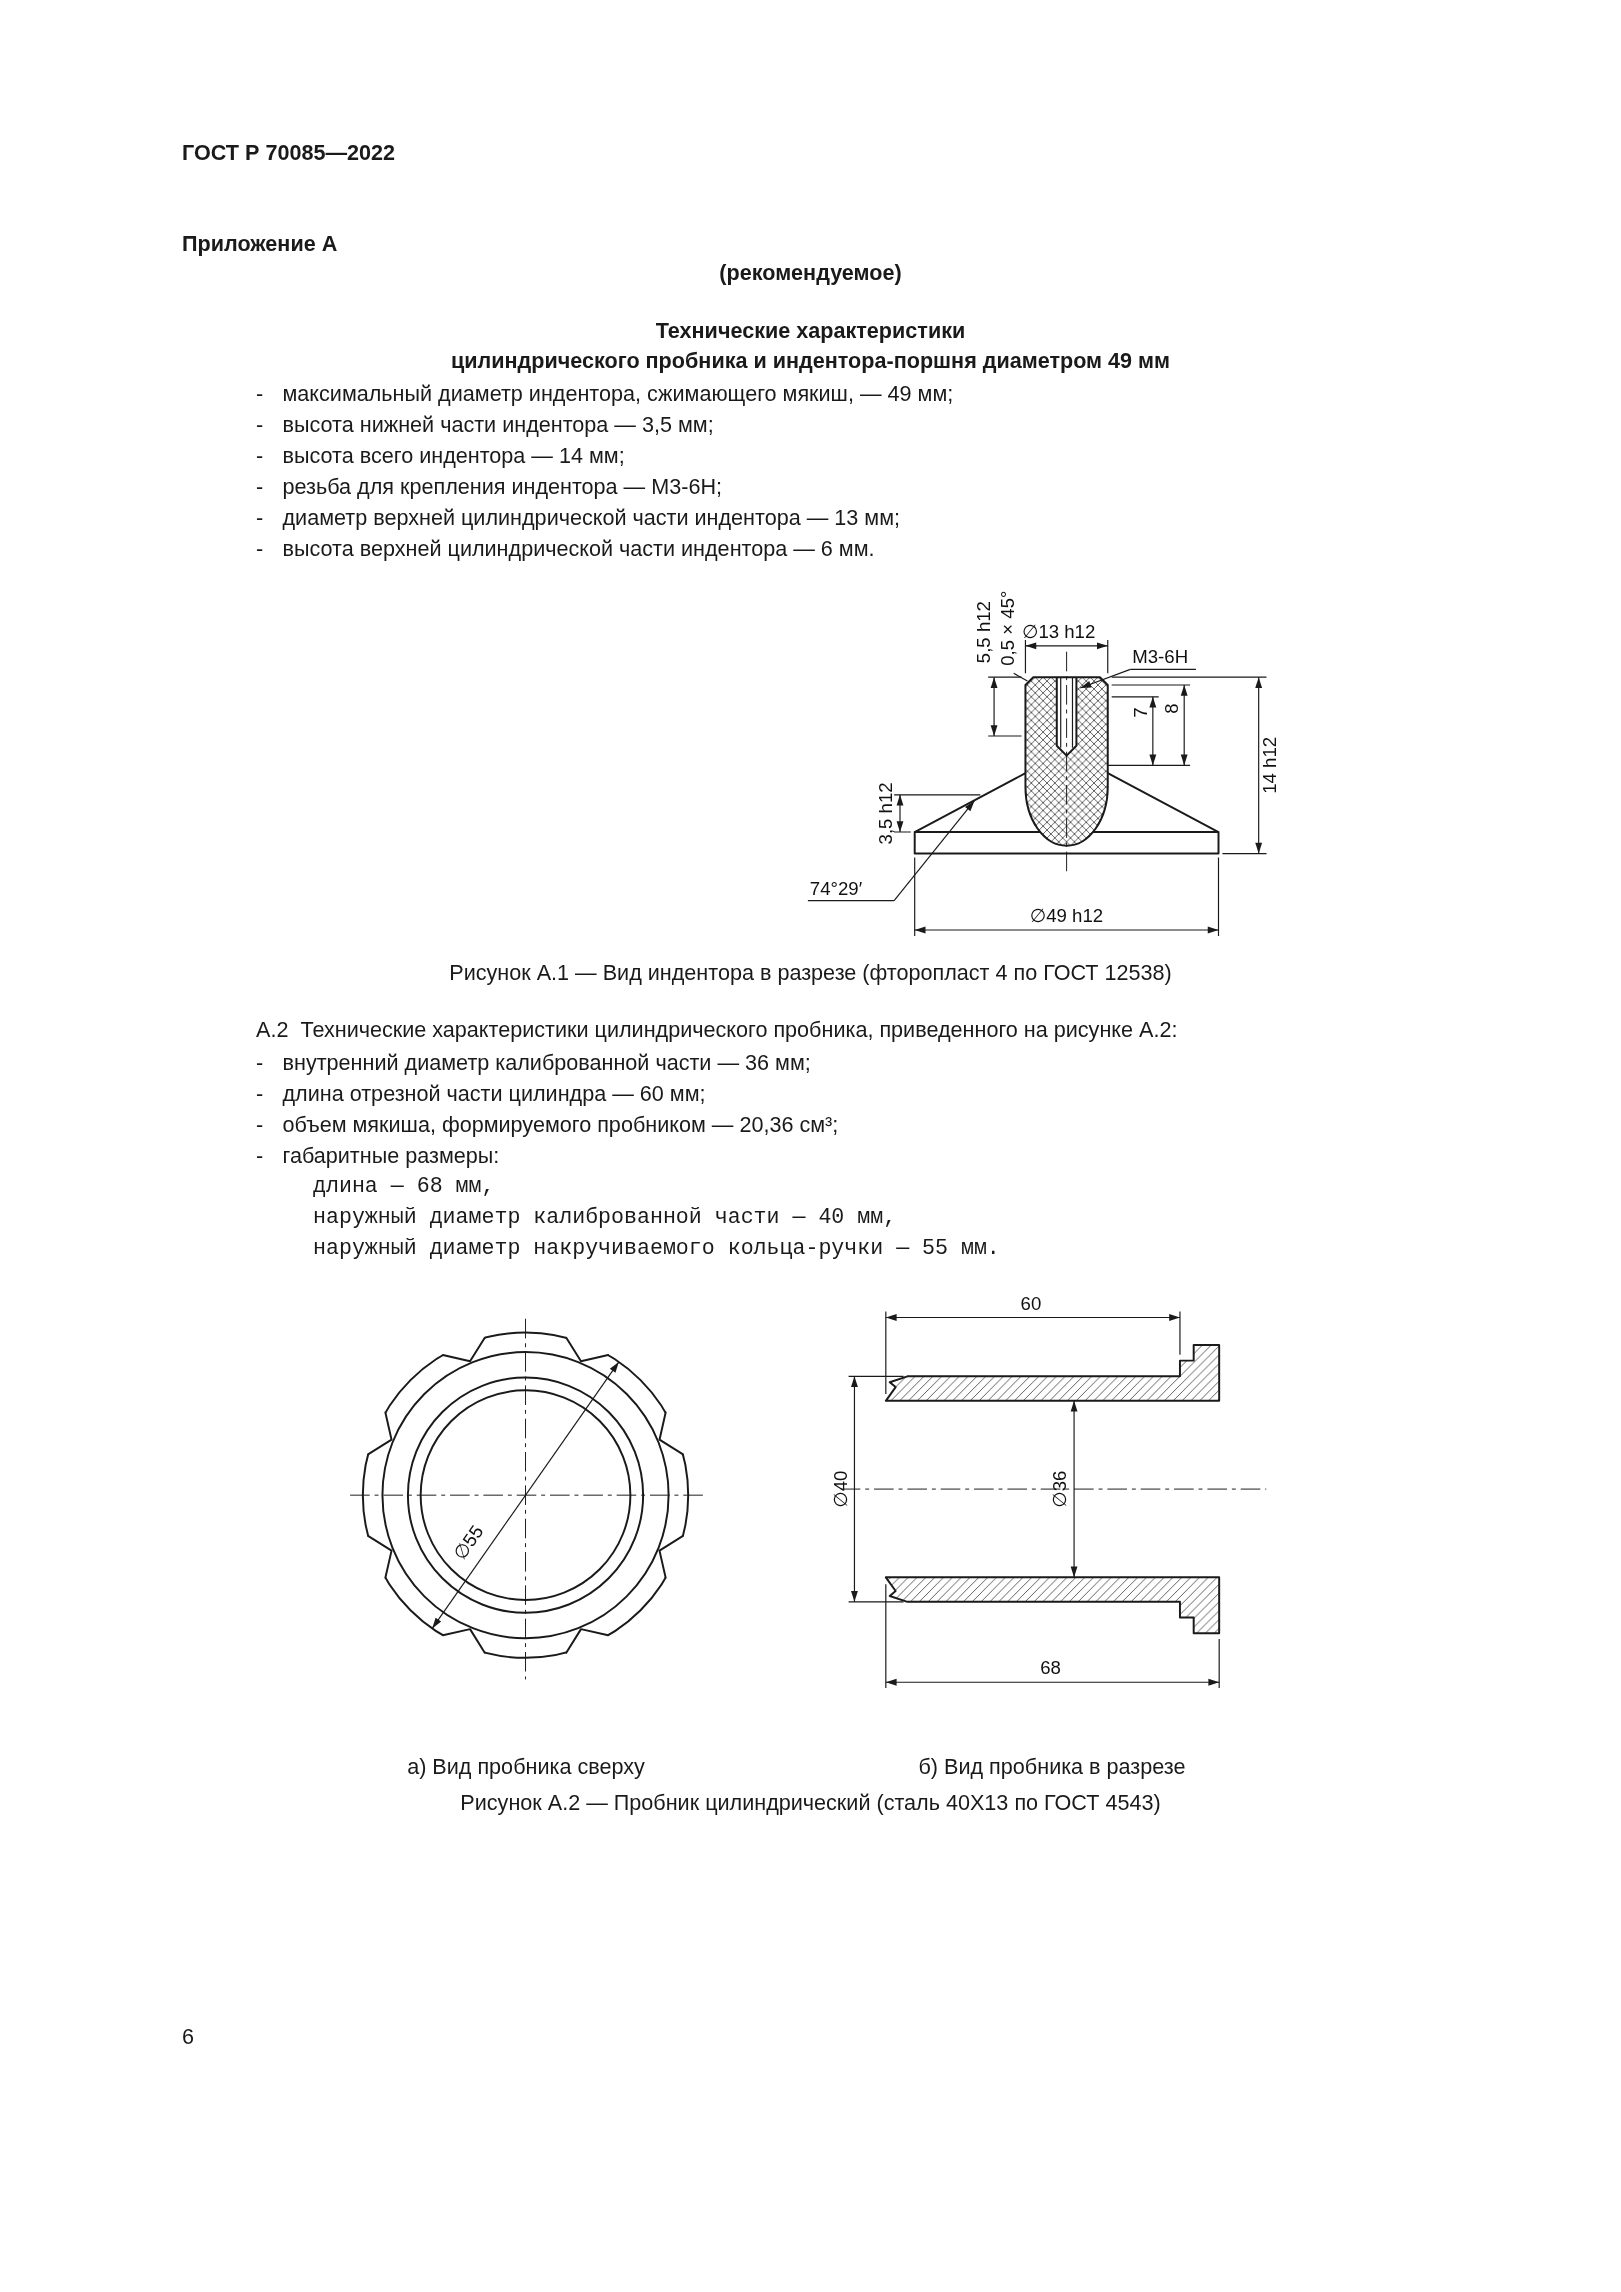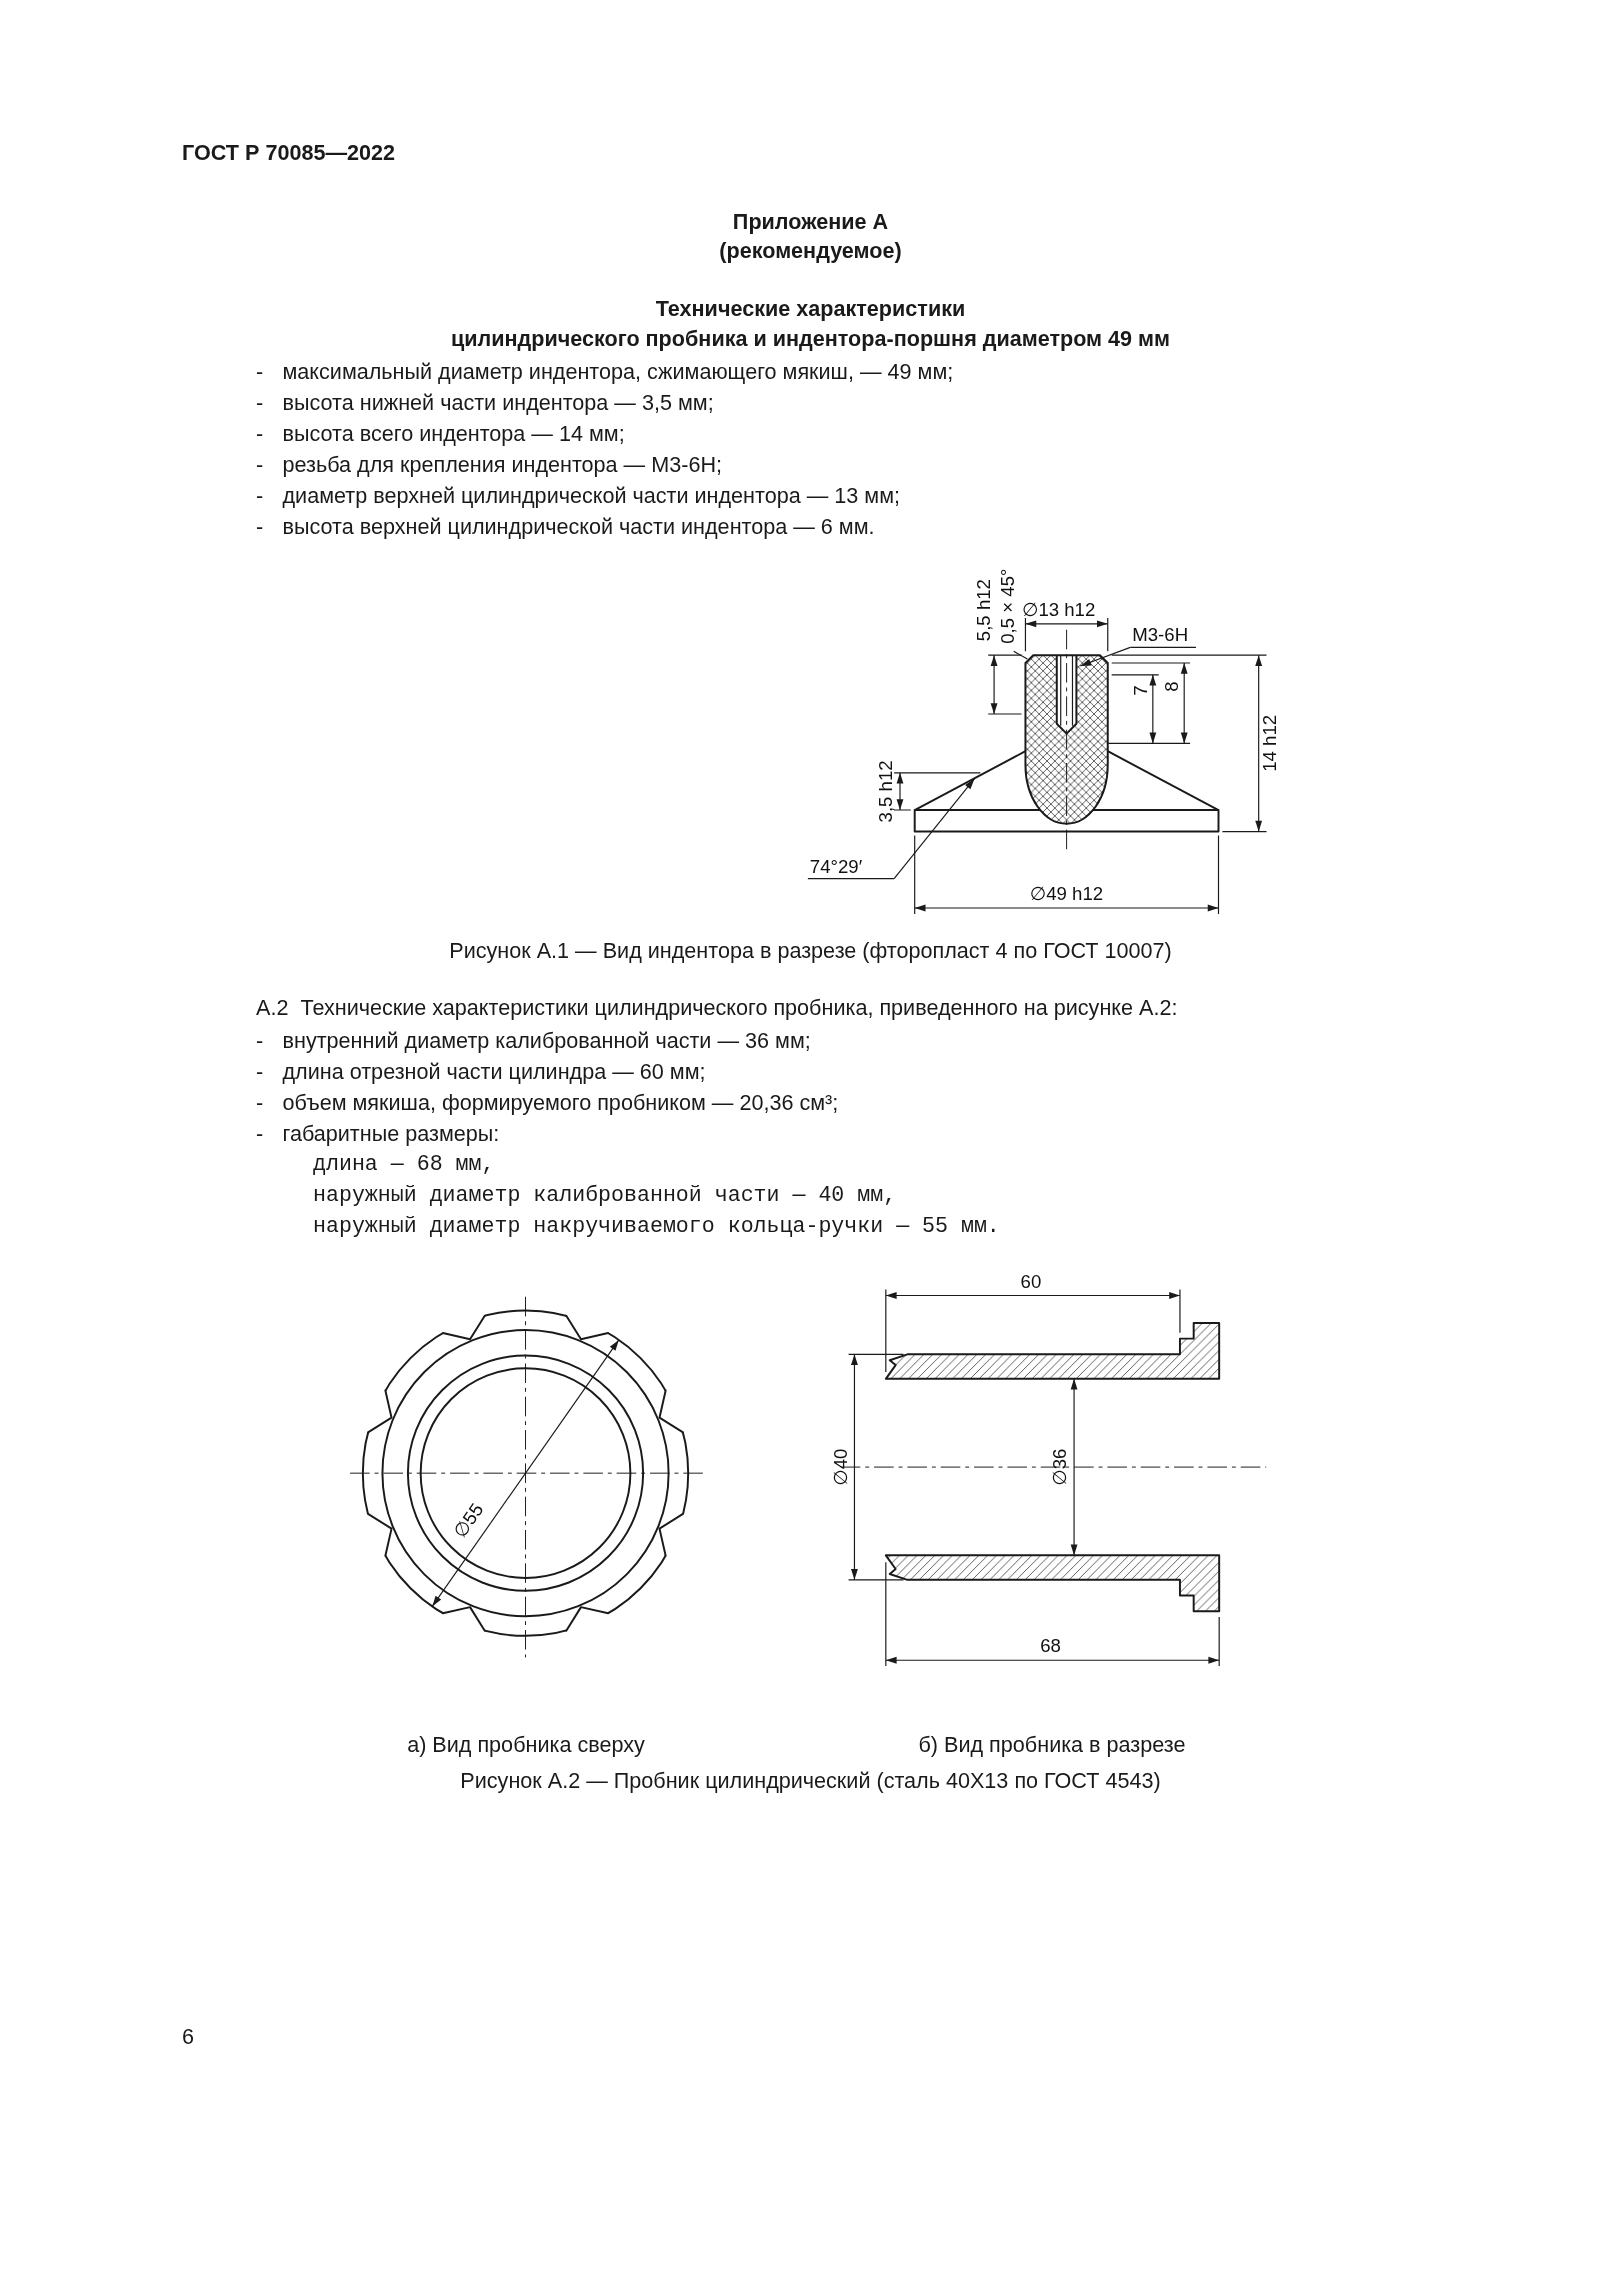--- a/index.html
+++ b/index.html
@@ -4,21 +4,21 @@
 <style>
   * { margin:0; padding:0; box-sizing:border-box; }
   html,body { background:#ffffff; }
   .page {
     width:1621px; height:2293px; background:#fff; color:#1a1a1a;
     font-family:"Liberation Sans","DejaVu Sans",sans-serif;
     font-size:21.6px; line-height:31px; position:relative;
     padding:137px 182px 0 182px; overflow:hidden;
   }
   .doc-header { font-weight:700; }
-  .app-label { text-align:center; font-weight:700; margin-top:39px; line-height:29px; }
+  .app-label { font-weight:700; margin-top:61px; line-height:29px; }
   .app-kind  { text-align:center; font-weight:700; line-height:29px; }
   .title { text-align:center; font-weight:700; margin-top:29px; line-height:30px; }
   .para { margin-top:27.4px; text-indent:74px; }
   ul.dash { list-style:none; margin-top:2px; }
   ul.dash li { padding-left:74px; }
   .mk { display:inline-block; width:26.5px; }
   .sub div { padding-left:131px;font-family:Liberation Mono, monospace; }
   .figwrap { text-align:right; margin-top:11.8px; }
   .figcap { text-align:center; margin-top:5.9px; line-height:29px; }
   .figs { display:grid; grid-template-columns:365px 451px; column-gap:118px; row-gap:11.8px;
@@ -136,21 +136,21 @@
       </g>
 
       <g>
         <path class="thin" d="M165,272 V352 M475,272 V352"></path>
         <line class="dim" x1="165" y1="346" x2="475" y2="346" marker-start="url(#ar1)" marker-end="url(#ar1)"></line>
         <text x="320" y="338" text-anchor="middle">∅49 h12</text>
       </g>
     </svg>
   </div>
 
-  <div class="figcap">Рисунок А.1 — Вид индентора в разрезе (фторопласт 4 по ГОСТ 10007)</div>
+  <div class="figcap">Рисунок А.1 — Вид индентора в разрезе (фторопласт 4 по ГОСТ 12538)</div>
 
   <p class="para">А.2&nbsp; Технические характеристики цилиндрического пробника, приведенного на рисунке А.2:</p>
 
   <ul class="dash">
     <li><span class="mk">-</span><span>внутренний диаметр калиброванной части — 36 мм;</span></li>
     <li><span class="mk">-</span><span>длина отрезной части цилиндра — 60 мм;</span></li>
     <li><span class="mk">-</span><span>объем мякиша, формируемого пробником — 20,36 см³;</span></li>
     <li><span class="mk">-</span><span>габаритные размеры:</span></li>
   </ul>
 

